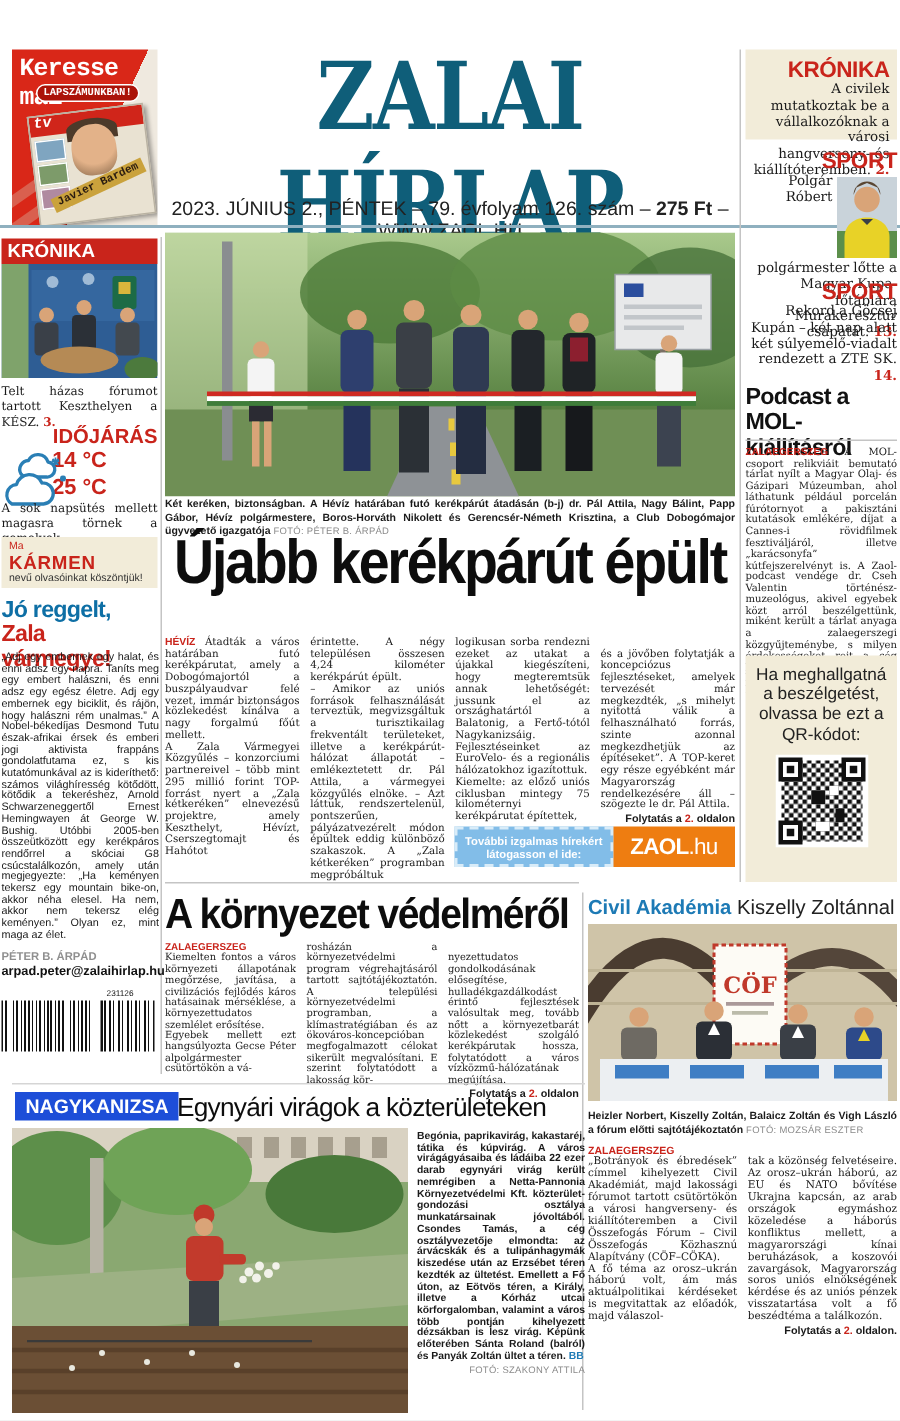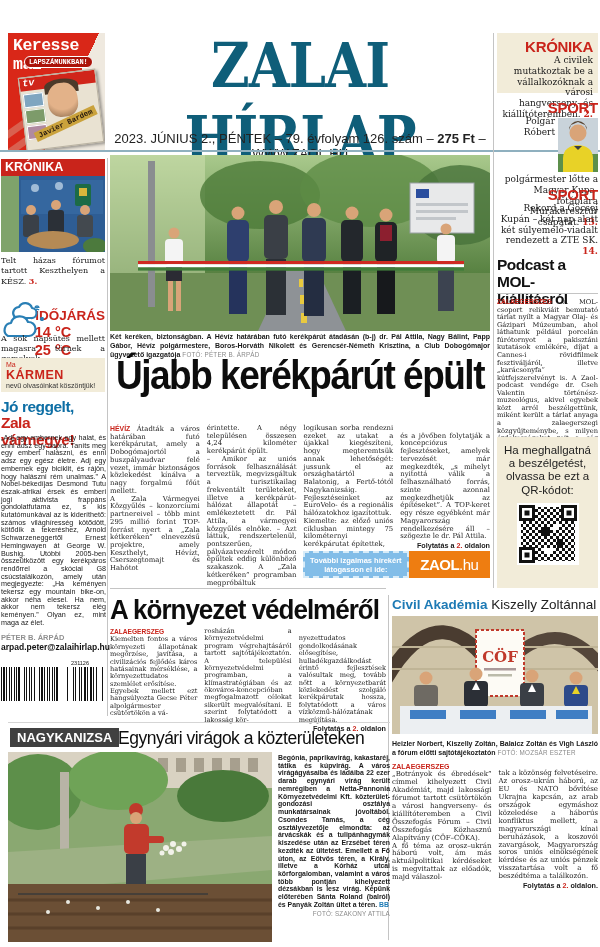--- a/index.html
+++ b/index.html
@@ -43,21 +43,21 @@
   
   .vline{width:1px;background:#c4c4c4;}
   .hline{height:1px;background:#c4c4c4;}
 
   
   .lk-bar{left:1px;top:159px;width:104px;height:17px;background:#c9241b;color:#fff;
           font-weight:bold;font-size:12.5px;line-height:17px;padding-left:4px;box-sizing:border-box;}
   .lk-photo{left:1px;top:176px;width:104px;height:76px;}
   .lk-caption{left:1px;top:256px;width:104px;font-size:8px;line-height:1.25;}
   .weather{left:1px;top:283px;width:104px;}
-  .weather-h{ text-align:right;font-weight:bold;font-size:13.5px;color:#c9241b;margin-top:25px;}
+  .weather-h{ text-align:right;font-weight:bold;font-size:13.5px;color:#c9241b;}
   .weather-t{text-align:center;font-weight:bold;font-size:14.5px;color:#c9241b;line-height:1.25;}
   .weather-icon{position:absolute;left:0;top:16px;}
   .weather-text{left:1px;top:334px;width:104px;font-size:8px;line-height:1.25;}
   .nameday{left:1px;top:358px;width:104px;background:#f2ecd9;padding:3px 5px;box-sizing:border-box;}
   .nameday .ma{color:#c9241b;font-size:7px;}
   .nameday .nm{color:#c9241b;font-weight:bold;font-size:12.5px;letter-spacing:.5px;}
   .nameday .sx{font-size:7px;color:#333;}
   .greet{left:1px;top:399px;width:104px;font-weight:bold;font-size:15.5px;line-height:1.05;letter-spacing:-.5px;}
   .greet .g1{color:#0e6fa5;}
   .greet .g2{color:#c9241b;}
@@ -115,21 +115,21 @@
   .war-h{font-weight:bold;font-size:22px;line-height:1.13;letter-spacing:-.8px;color:#0d0d0d;}
   .war-sub{margin-top:2px;font-size:13.5px;color:#222;}
   .war-sub .acc{color:#1d7ab5;font-weight:bold;}
   .war-photo{margin-top:4px;}
   .war-caption{font-size:7px;font-weight:bold;line-height:1.25;margin-top:2px;}
   .war-cols{display:flex;gap:7px;margin-top:5px;}
   .war-col{flex:1;font-size:7px;line-height:1.13;}
 
   
   .flowers{left:8px;top:722px;width:382px;height:222px;border-top:1px solid #d5d5d5;}
-  .fl-kicker{position:absolute;left:2px;top:5px;background:#404040;color:#fff;font-weight:bold;
+  .fl-kicker{position:absolute;left:2px;top:5px;background:#1d4ed8;color:#fff;font-weight:bold;
              font-size:13px;padding:2px 7px;}
   .fl-h{position:absolute;left:110px;top:5px;font-weight:normal;font-size:17.5px;letter-spacing:-.5px;color:#0d0d0d;}
   .fl-photo{position:absolute;left:0px;top:29px;}
   .fl-text{position:absolute;left:270px;top:31px;width:112px;font-size:6.9px;font-weight:bold;line-height:1.12;}
   .fl-sign{color:#1d7ab5;}
   .fl-credit{display:block;text-align:right;margin-top:1px;}
 </style>
 </head>
 <body>
 

